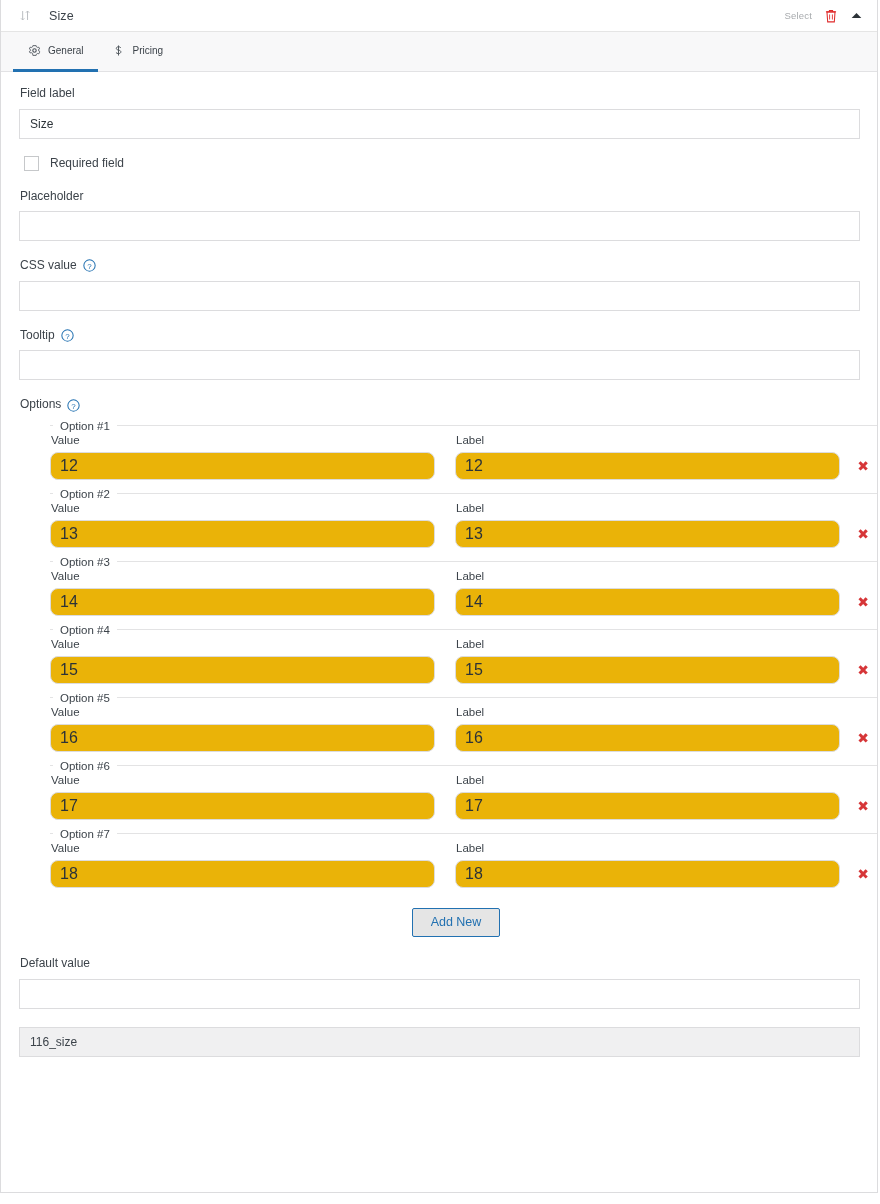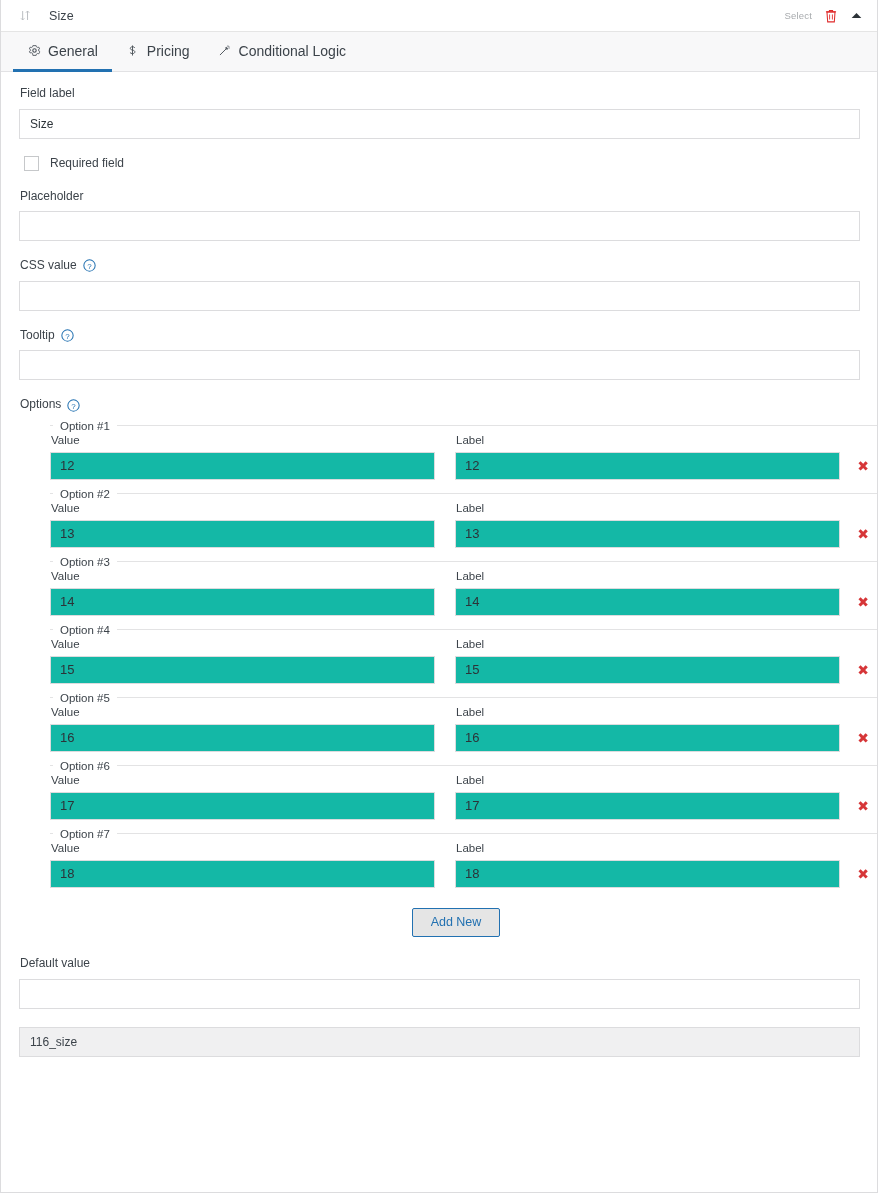--- a/index.html
+++ b/index.html
@@ -69,21 +69,21 @@
     height: 40px;
     background: #f8f8f9;
     border-bottom: 1px solid #e2e2e4;
     padding-left: 12px;
   }
   .tab {
     display: flex;
     align-items: center;
     gap: 7px;
     padding: 0 14px;
-    font-size: 14px;
+    font-size: 10px;
     color: #3c434a;
     cursor: pointer;
     border-bottom: 3px solid transparent;
     margin-bottom: -1px;
     position: relative;
   }
   .tab.active {
     border-bottom-color: #2271b1;
   }
   .tab-icon {
@@ -173,27 +173,27 @@
   .opt-col.label { width: 385px; }
   .opt-sublabel {
     font-size: 11.5px;
     color: #3c434a;
     margin: 0 0 6px 1px;
   }
   .opt-input {
     width: 100%;
     height: 28px;
     border: 1px solid #dcdcde;
-    background: #14b8a6;
+    background: #eab308;
     font-family: "Liberation Sans", sans-serif;
-    font-size: 13px;
+    font-size: 16px;
     color: #2c3338;
     padding: 0 9px;
     outline: none;
-    border-radius: 0;
+    border-radius: 8px;
   }
   .opt-remove {
     width: 28px;
     height: 28px;
     display: flex;
     align-items: center;
     justify-content: center;
     color: #d63638;
     font-size: 14px;
     font-weight: bold;
@@ -276,30 +276,20 @@
     <div class="tab">
       <span class="tab-icon">
         <svg viewBox="0 0 16 16" width="13" height="13" fill="none" stroke="#50575e" stroke-width="1.2">
           <path d="M8 1.8v12.4"></path>
           <path d="M10.8 4.6c-.5-.8-1.5-1.2-2.8-1.2-1.6 0-2.7.8-2.7 2s1 1.7 2.7 2.1c1.8.4 2.9 1 2.9 2.2 0 1.3-1.2 2.1-3 2.1-1.4 0-2.5-.5-3-1.4"></path>
         </svg>
       </span>
       <span>Pricing</span>
     </div>
 
-    <div class="tab">
-      <span class="tab-icon">
-        <svg viewBox="0 0 16 16" width="13" height="13" fill="none" stroke="#50575e" stroke-width="1.2">
-          <path d="M2.4 13.6 L10.6 5.4"></path>
-          <path d="M9.4 4.2 L11.8 6.6" stroke-width="2.1"></path>
-          <path d="M12.2 1.6v2M13.9 2.6l-1.3 1.3M14.6 4.9h-1.9" stroke-width=".9"></path>
-        </svg>
-      </span>
-      <span>Conditional Logic</span>
-    </div>
 
   </div>
 
   <div class="fc-body">
 
     <div class="field-block">
       <div class="form-label">
         <span>Field label</span>
       </div>
       <input class="txt-input" type="text" value="Size" style="">

